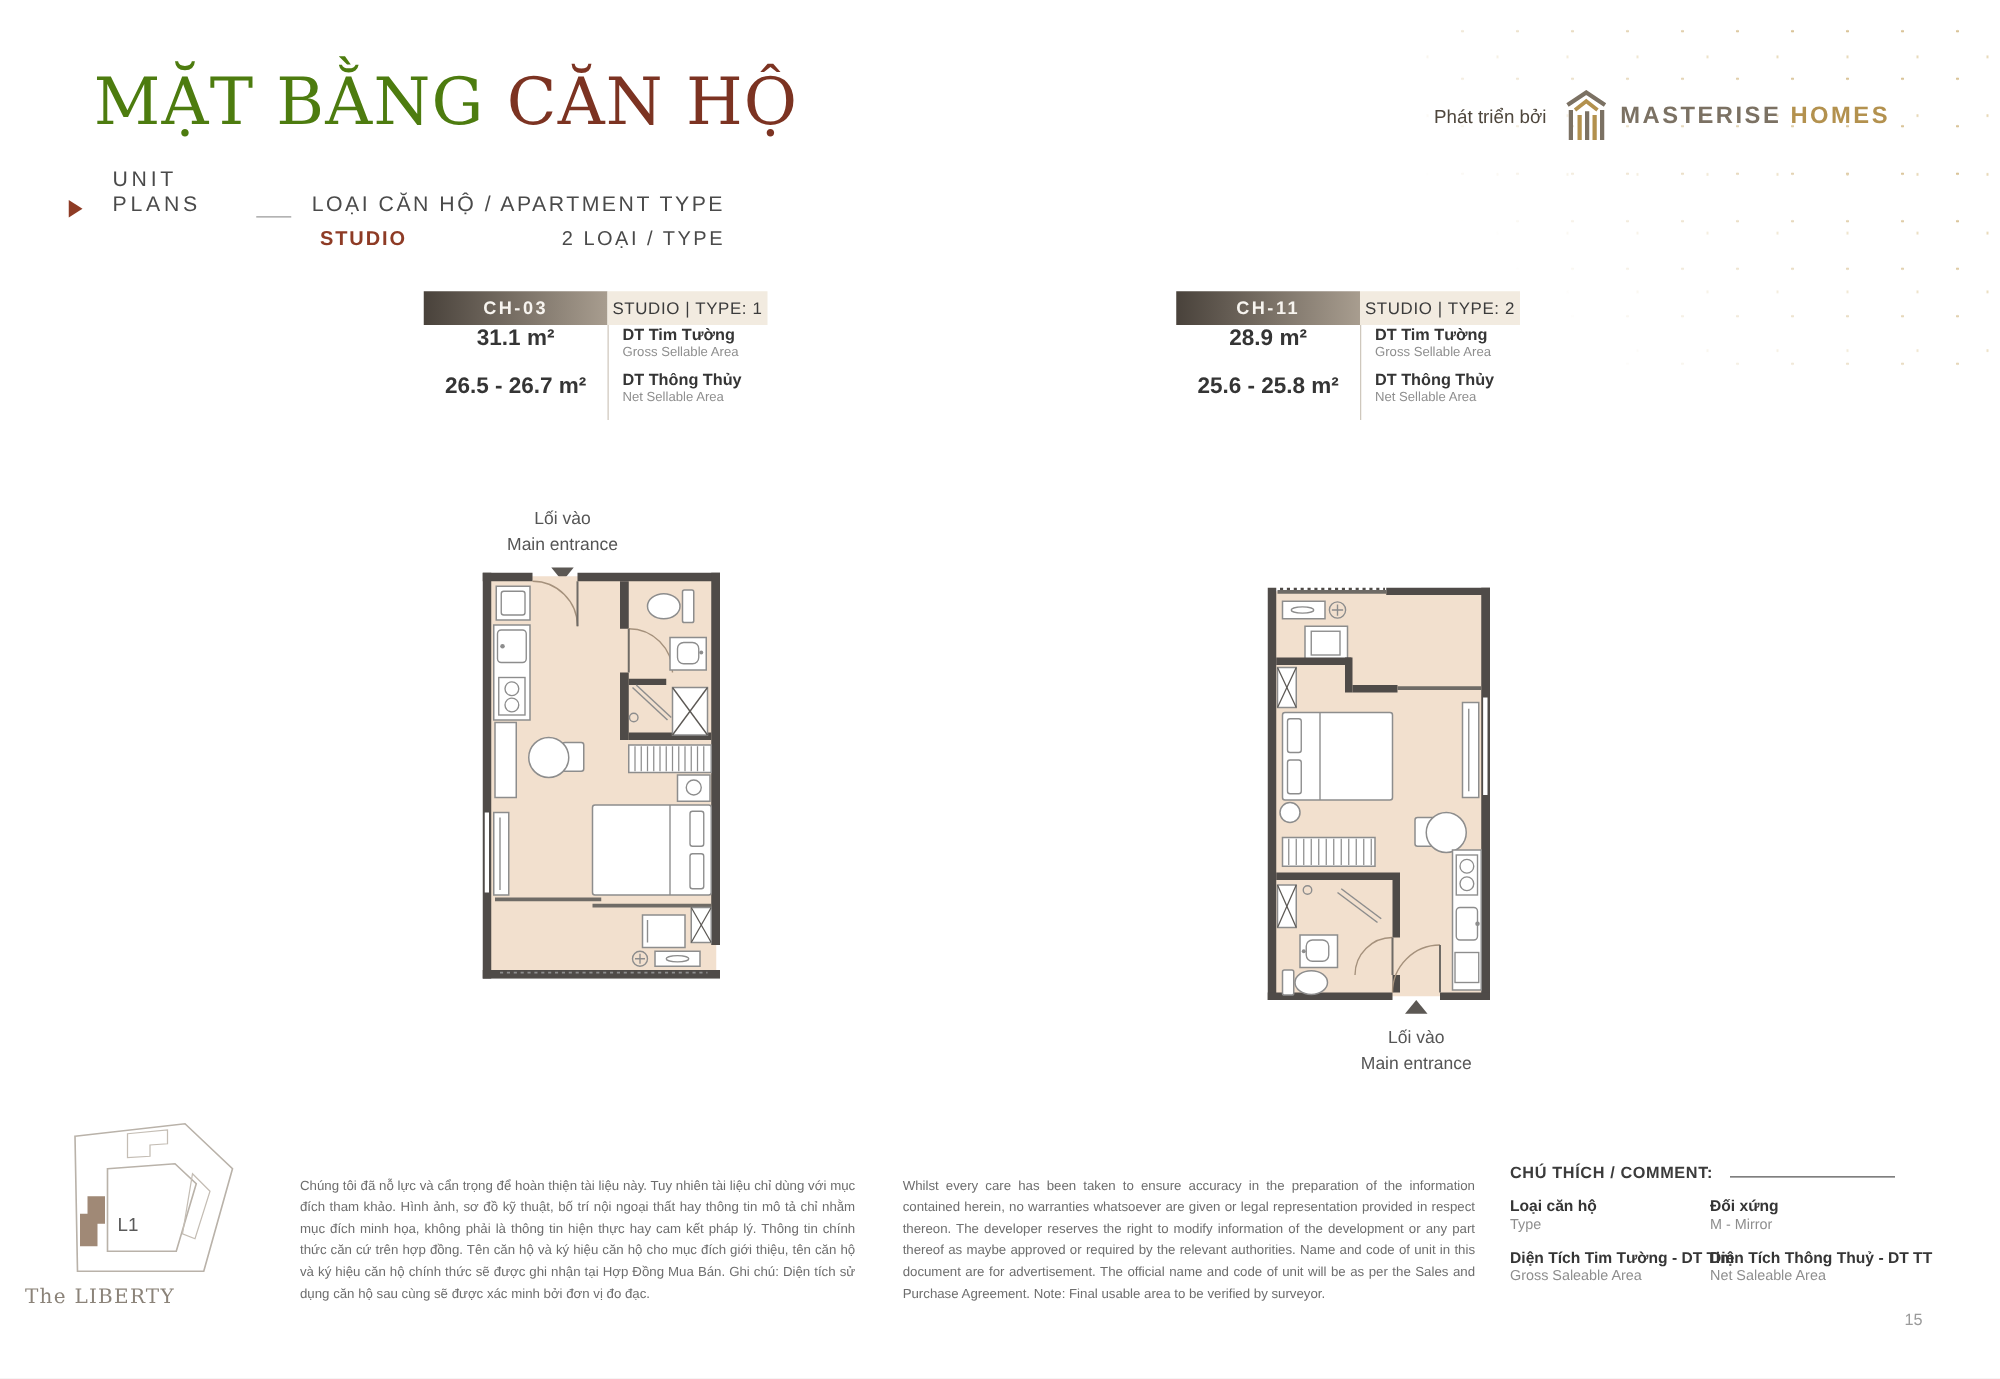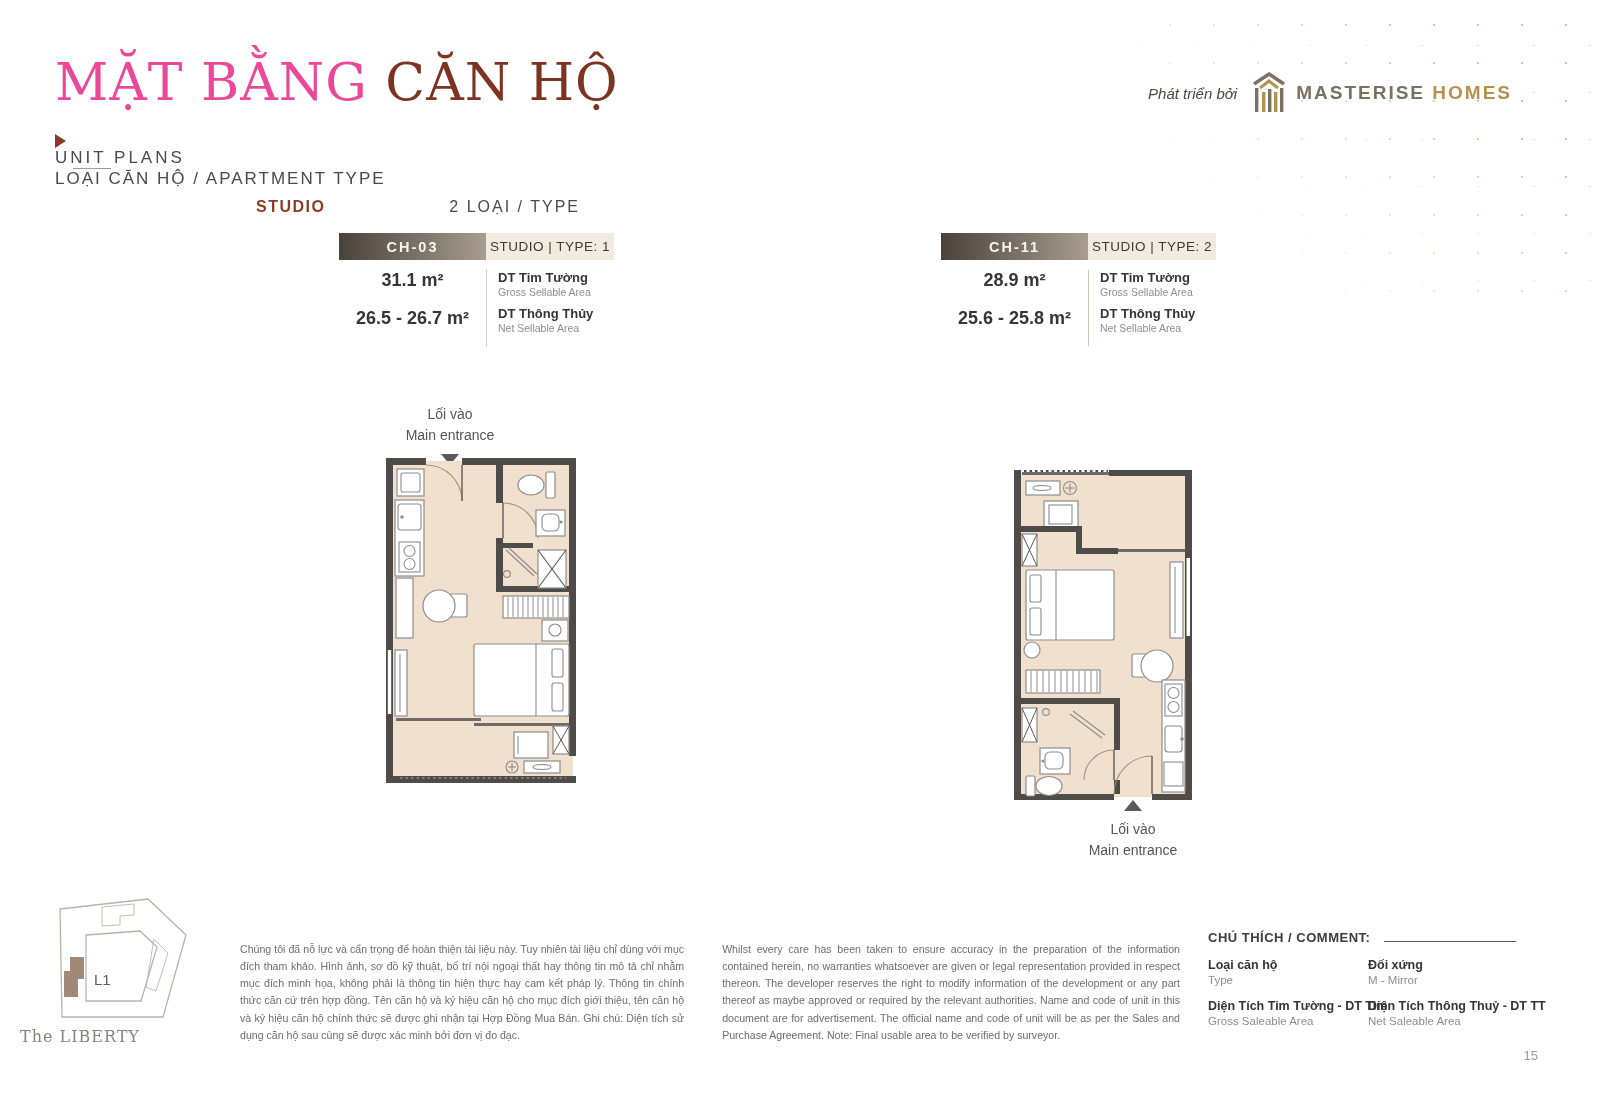--- a/index.html
+++ b/index.html
@@ -21,54 +21,54 @@
     -webkit-mask-image:linear-gradient(225deg, rgba(0,0,0,.95) 25%, rgba(0,0,0,0) 78%);
             mask-image:linear-gradient(225deg, rgba(0,0,0,.95) 25%, rgba(0,0,0,0) 78%);
   }
 
   
   .title{
     position:absolute; left:55px; top:52px;
     font-family:"DejaVu Serif","Liberation Serif",serif;
     font-size:52px; letter-spacing:1px; font-weight:400; white-space:nowrap;
   }
-  .title .t1{ color:#ec4899; }
+  .title .t1{ color:#4d7c0f;margin-left:20px; }
   .title .t2{ color:#7c3322; }
   .subrow{ position:absolute; left:55px; top:134px; width:525px; }
-  .subrow .line1{ display:flex; align-items:flex-start;flex-direction:column; }
+  .subrow .line1{ display:flex; align-items:flex-end; }
   .tri-right{ width:0;height:0;border-top:7px solid transparent;border-bottom:7px solid transparent;
     border-left:11px solid #8e3b25; margin-right:24px; }
   .unit-plans{ font-size:17px; letter-spacing:3px; color:#4a4a4a; }
   .dash-rule{ width:38px; height:1px; background:#9a9a9a; margin:0 16px 0 18px; }
   .apt-type{ font-size:17px; letter-spacing:2px; color:#4a4a4a; flex:1; text-align:right; white-space:nowrap; }
   .line2{ display:flex; margin-top:9px; padding-left:201px; }
   .studio-hl{ font-size:16px; font-weight:bold; letter-spacing:1.5px; color:#8e3b25; }
   .count-type{ flex:1; text-align:right; font-size:16px; letter-spacing:2px; color:#4a4a4a; }
 
   .developer{ position:absolute; right:88px; top:72px; display:flex; align-items:center; }
-  .dev-prefix{ font-size:15px; color:#4e463c; margin-right:14px;font-style:italic; }
+  .dev-prefix{ font-size:15px; color:#4e463c; margin-right:14px; }
   .dev-name{ font-size:19px; letter-spacing:2px; margin-left:9px; white-space:nowrap; }
   .dev-name .n1{ color:#7b7163; font-weight:bold; }
   .dev-name .n2{ color:#b3914e; font-weight:bold; }
 
   
   .card{ position:absolute; width:281px; }
   .card.c0{ left:339px; top:233px; }
   .card.c1{ left:941px; top:233px; }
   .card-bar{ display:flex; height:27px; }
   .card-code{
     width:147px; background:linear-gradient(90deg,#49423b,#a89d8f);
     color:#f7f4ef; font-size:14.5px; font-weight:bold; letter-spacing:2px;
     display:flex; align-items:center; justify-content:center;
   }
   .card-type{
     width:128px; background:#f2ebe0; color:#3b3b3b; font-size:13.5px;
     display:flex; align-items:center; justify-content:center; letter-spacing:.5px; white-space:nowrap;
   }
-  .card-areas{ display:flex; margin-top:10px; }
+  .card-areas{ display:flex; margin-top:0; }
   .area-values{ width:147px; text-align:center; }
   .area-values .val{ font-size:18px; font-weight:bold; color:#353535; margin-bottom:17px; white-space:nowrap; }
   .area-labels{ width:134px; border-left:1px solid #cfc8bd; padding-left:11px; }
   .area-labels .lbl{ margin-bottom:8px; }
   .area-labels .vi{ font-size:13px; font-weight:bold; color:#353535; white-space:nowrap; }
   .area-labels .en{ font-size:10.5px; color:#8e8e8e; margin-top:1px; white-space:nowrap; }
 
   
   .entrance{ position:absolute; text-align:center; font-size:14px; color:#555; line-height:1.5; }
   .entrance .tri-down{ width:0;height:0;border-left:9px solid transparent;border-right:9px solid transparent;

